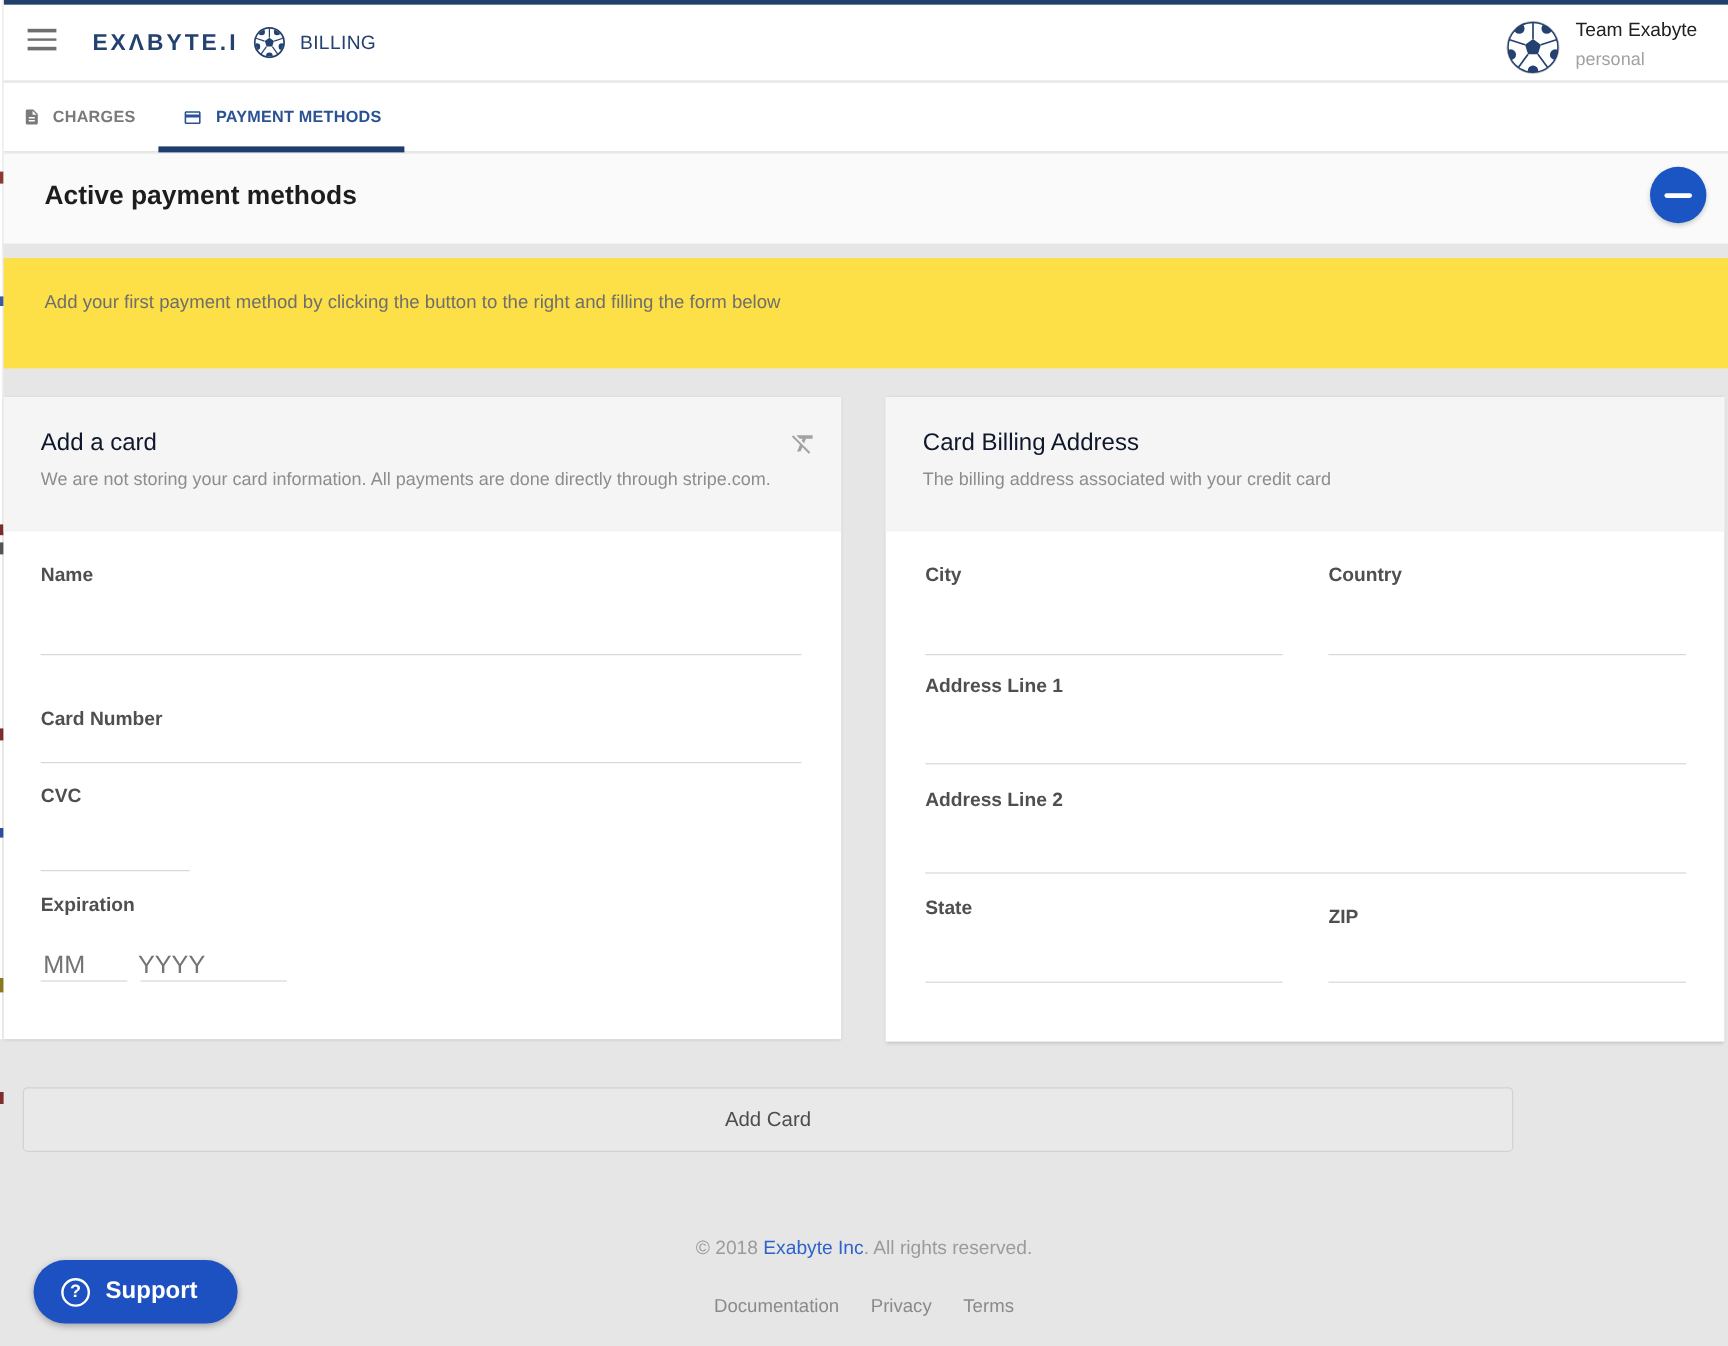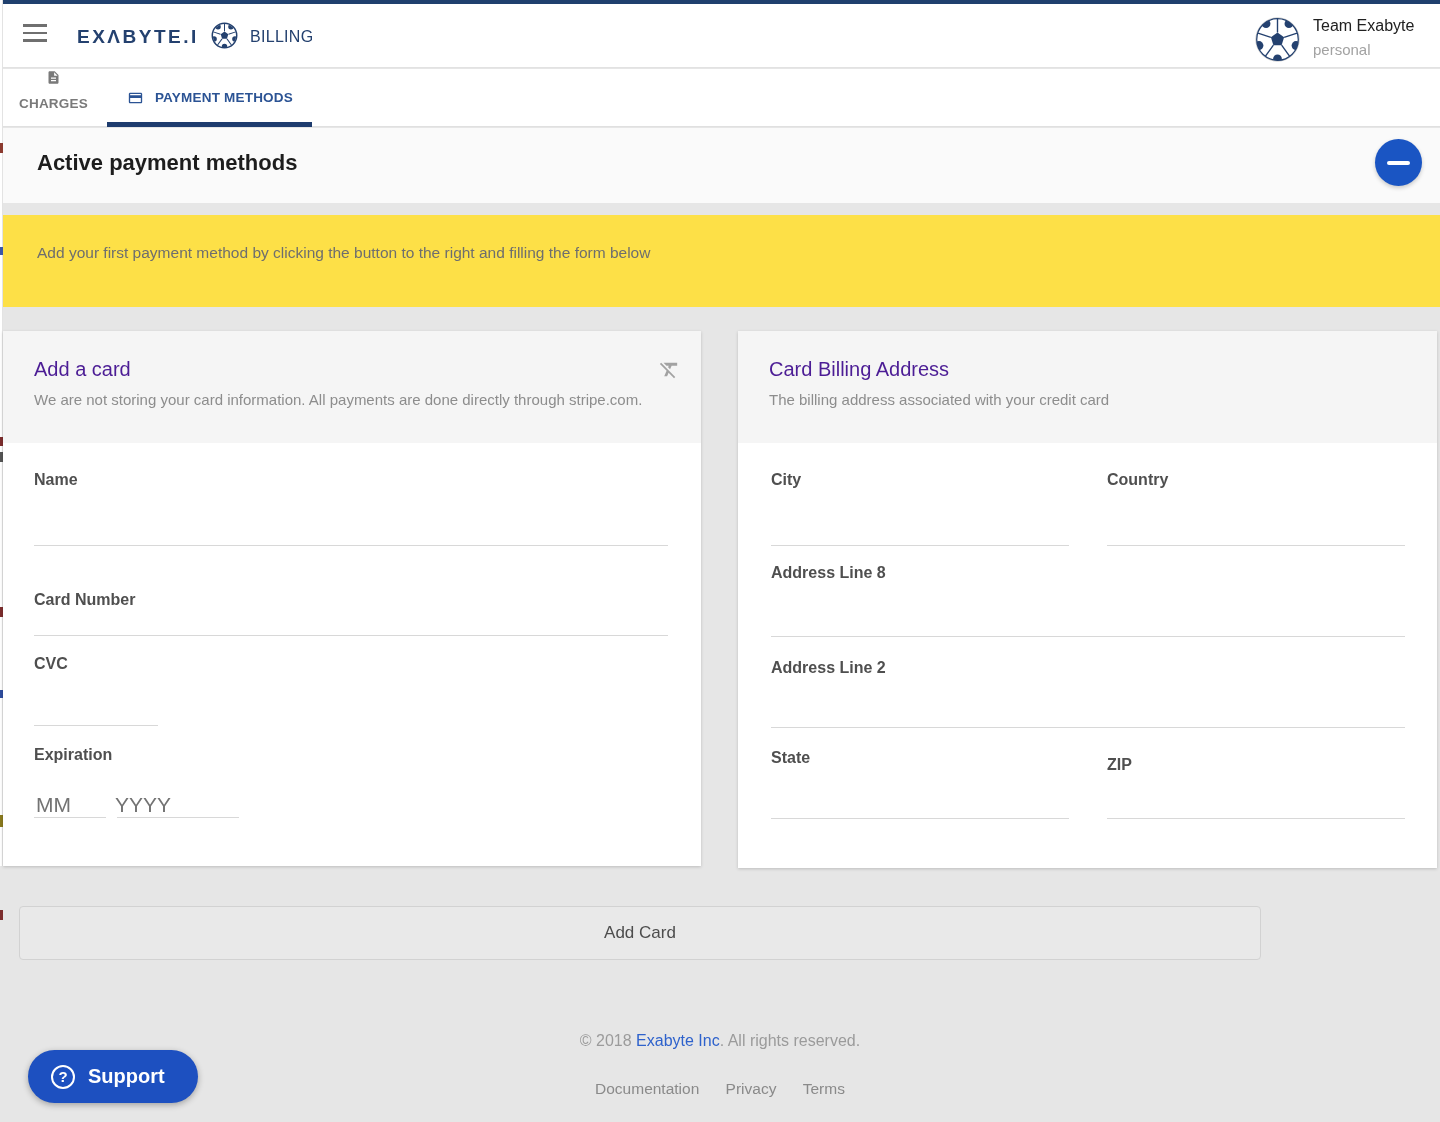--- a/index.html
+++ b/index.html
@@ -14,37 +14,37 @@
   .hamburger span { display:block; height:2.5px; background:#6f6f6f; margin-bottom:5px; }
   .brand { position:absolute; left:74px; top:22px; font-size:19px; font-weight:bold; letter-spacing:2.5px; color:#24416f; }
   .brand-ball { position:absolute; left:208px; top:18px; }
   .billing-label { position:absolute; left:247px; top:24px; font-size:16px; letter-spacing:0.3px; color:#24416f; }
   .avatar { position:absolute; left:1251px; top:12px; }
   .team-name { position:absolute; left:1310px; top:13px; font-size:16px; color:#212121; }
   .team-type { position:absolute; left:1310px; top:37px; font-size:15px; color:#a2a2a2; }
 
   .tabbar { position:absolute; left:3px; right:0; top:69px; height:58px; background:#fff; border-bottom:1px solid #e0e0e0; display:flex; }
   .tab { display:flex; align-items:center; gap:10px; padding:0 19px; color:#7a7a7a; font-size:13.5px; font-weight:bold; letter-spacing:0.2px; position:relative; cursor:pointer; }
-  .tab:first-child { padding-left:16px;flex-direction:column; }
+  .tab:first-child { padding-left:16px; }
   .tab.active { color:#2b5394; }
   .tab.active .indicator { position:absolute; left:0; right:0; bottom:-1px; height:5px; background:#1e3c6e; }
 
   .band { position:absolute; left:3px; right:0; top:128px; height:75px; background:#fafafa; }
   .band h1 { position:absolute; left:34px; top:22px; font-size:22px; font-weight:700; color:#1d1d1d; }
   .fab { position:absolute; left:1372px; top:11px; width:47px; height:47px; border-radius:50%; background:#1a55c3; box-shadow:0 2px 4px rgba(0,0,0,0.2); cursor:pointer; }
   .fab .minus { position:absolute; left:12px; top:21.5px; width:23px; height:4px; border-radius:2px; background:#fff; }
 
   .desc { position:absolute; left:3px; right:0; top:215px; height:92px; background:#fde047;text-decoration:underline; }
   .desc p { position:absolute; left:34px; top:29px; font-size:15.5px; color:#6e6e6e; }
 
   .card { position:absolute; top:331px; background:#fff; box-shadow:0 1px 3px rgba(0,0,0,0.18); }
   .card-left { left:3px; width:698px; height:535px; }
   .card-right { left:738px; width:699px; height:537px; }
   .card-head { height:112px; background:#f5f5f5; padding:27px 33px 0 31px; position:relative; }
-  .card-head h2 { font-size:20px; font-weight:400; color:#4c1d95; }
+  .card-head h2 { font-size:20px; font-weight:400; color:#0f172a; }
   .card-head p { font-size:15px; color:#8d8d8d; margin-top:10px; }
   .clear-icon { position:absolute; right:20px; top:27px; cursor:pointer; }
 
   .card-body { position:relative; height:423px; }
   .f-label { position:absolute; font-size:16px; font-weight:bold; color:#4f4f4f; }
   .f-line { position:absolute; height:1px; background:#d8d8d8; }
   .f-ph { position:absolute; font-size:21px; color:#737373; }
 
   .add-card-btn { position:absolute; left:19px; top:906px; width:1242px; height:54px; background:#e9e9e9; border:1px solid #d2d2d2; border-radius:4px; display:flex; align-items:center; justify-content:center; font-size:17px; color:#4d4d4d; cursor:pointer; font-family:"Liberation Sans", sans-serif; }
 
@@ -184,21 +184,21 @@
 <section class="card card-right">
   <div class="card-head">
     <h2>Card Billing Address</h2>
     <p>The billing address associated with your credit card</p>
   </div>
   <div class="card-body">
     <div class="f-label" style="left:33px;top:28px;">City</div>
     <div class="f-line" style="left:33px;top:102px;width:298px;"></div>
     <div class="f-label" style="left:369px;top:28px;">Country</div>
     <div class="f-line" style="left:369px;top:102px;width:298px;"></div>
-    <div class="f-label" style="left:33px;top:121px;">Address Line 8</div>
+    <div class="f-label" style="left:33px;top:121px;">Address Line 1</div>
     <div class="f-line" style="left:33px;top:193px;width:634px;"></div>
     <div class="f-label" style="left:33px;top:216px;">Address Line 2</div>
     <div class="f-line" style="left:33px;top:284px;width:634px;"></div>
     <div class="f-label" style="left:33px;top:306px;">State</div>
     <div class="f-line" style="left:33px;top:375px;width:298px;"></div>
     <div class="f-label" style="left:369px;top:313px;">ZIP</div>
     <div class="f-line" style="left:369px;top:375px;width:298px;"></div>
   </div>
 </section>
 

